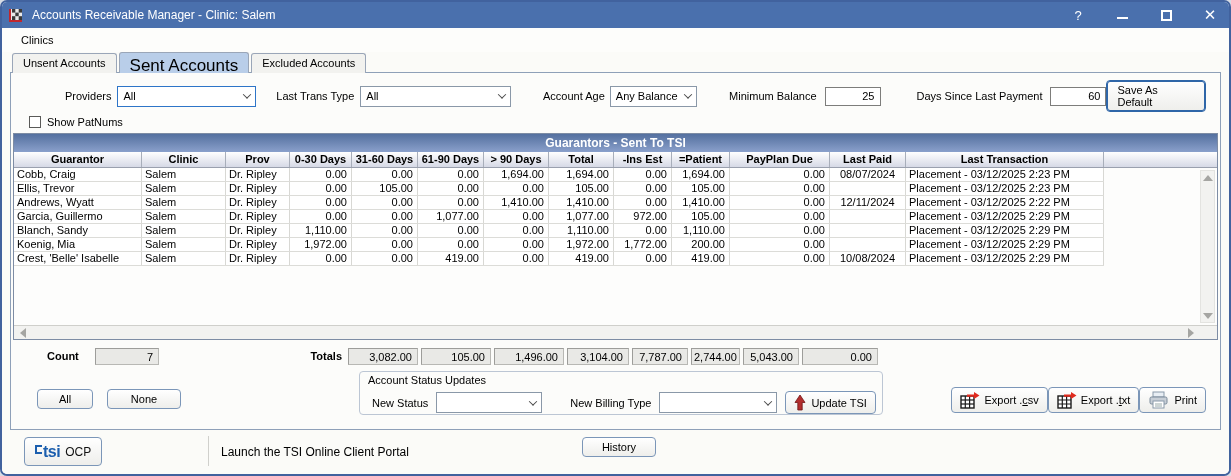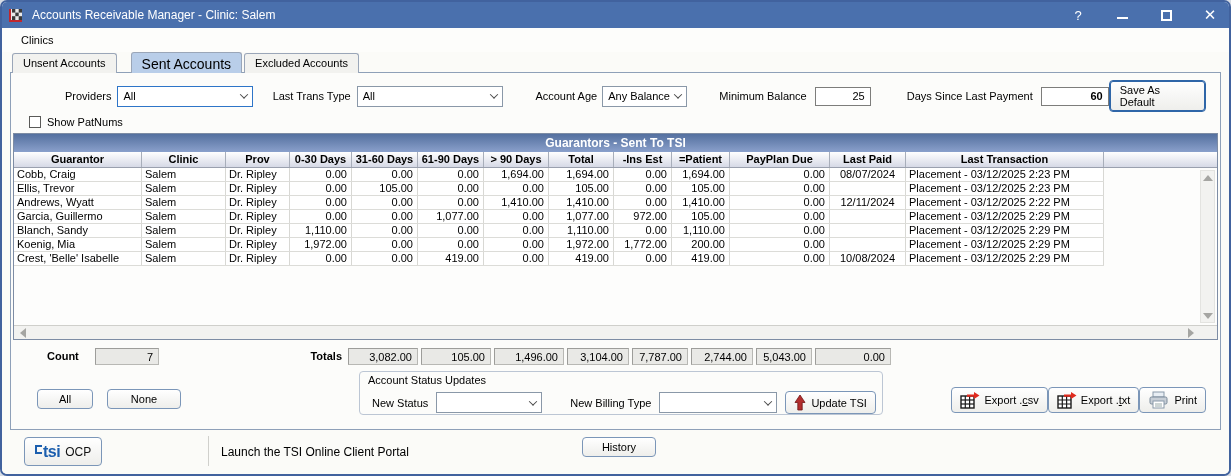--- a/index.html
+++ b/index.html
@@ -23,21 +23,21 @@
   .btn-close{ font-size:15px; font-weight:400; }
 
   
   .menubar{ height:24px; background:#fdfdfb; display:flex; align-items:center; padding-left:10px; flex:0 0 auto;}
   .menuitem{ padding:3px 9px; }
 
   
   .tabstrip{ height:21px; display:flex; align-items:flex-end; padding-left:10px; flex:0 0 auto; position:relative; z-index:2;}
   .tab{ padding:3px 10px 2px; border:1px solid #9aa6b8; border-bottom:none; background:#f2f2ef;
         border-radius:3px 3px 0 0; margin-right:2px; height:20px; }
-  .tab.active{ background:#b9cee9; height:21px; font-size:14px;margin-left:12px; }
+  .tab.active{ background:#b9cee9; height:21px; font-size:17px; }
 
   
   .tabpage{ border:1px solid #8ea0b8; margin:0 8px; flex:1 1 auto; background:#fcfcfa; margin-top:-1px;
             display:flex; flex-direction:column; position:relative; }
 
   
   .filter-row{ display:flex; align-items:center; height:34px; margin-top:6px; }
   .flabel{ white-space:nowrap; }
   .sel{ height:21px; border:1px solid #8a98a8; background:#fff; display:flex; align-items:center;
         padding:0 5px; position:relative; }
@@ -163,21 +163,21 @@
         <span class="chev"></span>
       </span>
       <span class="flabel" style="margin-left:32px">Account Age</span>
       <span class="sel" style="margin-left:5px;width:88px">
         <span>Any Balance</span>
         <span class="chev"></span>
       </span>
       <span class="flabel" style="margin-left:32px">Minimum Balance</span>
       <input class="numinput" style="margin-left: 8px; width: 56px;" value="25">
       <span class="flabel" style="margin-left:36px">Days Since Last Payment</span>
-      <input class="numinput" style="margin-left: 8px; width: 68px; font-weight: bold;" value="60">
+      <input class="numinput" style="margin-left: 8px; width: 56px;" value="60">
       <span class="btn btn-save">Save As Default</span>
     </div>
 
     <div class="patnum-row">
       <span class="checkbox"></span>
       <span>Show PatNums</span>
     </div>
 
     <div class="grid-wrap">
       <div class="grid-title">Guarantors - Sent To TSI</div>
@@ -326,21 +326,21 @@
     <div class="summary-row">
       <span class="sumlabel count-label">Count</span>
       <span class="sumbox count-box">7</span>
       <span class="sumlabel totals-label">Totals</span>
       <span class="totals-boxes" id="totals-boxes">
           <div class="sumbox" style="width: 70px;">3,082.00</div>
           <div class="sumbox" style="width: 70px;">105.00</div>
           <div class="sumbox" style="width: 70px;">1,496.00</div>
           <div class="sumbox" style="width: 62px;">3,104.00</div>
           <div class="sumbox" style="width: 56px;">7,787.00</div>
-          <div class="sumbox" style="width: 62px; text-align: right;">2,744.00</div>
+          <div class="sumbox" style="width: 49px; text-align: right;">2,744.00</div>
           <div class="sumbox" style="width: 56px;">5,043.00</div>
           <div class="sumbox" style="width: 76px;">0.00</div>
         </span>
     </div>
 
     <div class="controls-row">
       <span class="btn btn-all">All</span>
       <span class="btn btn-none">None</span>
 
       <div class="groupbox">

